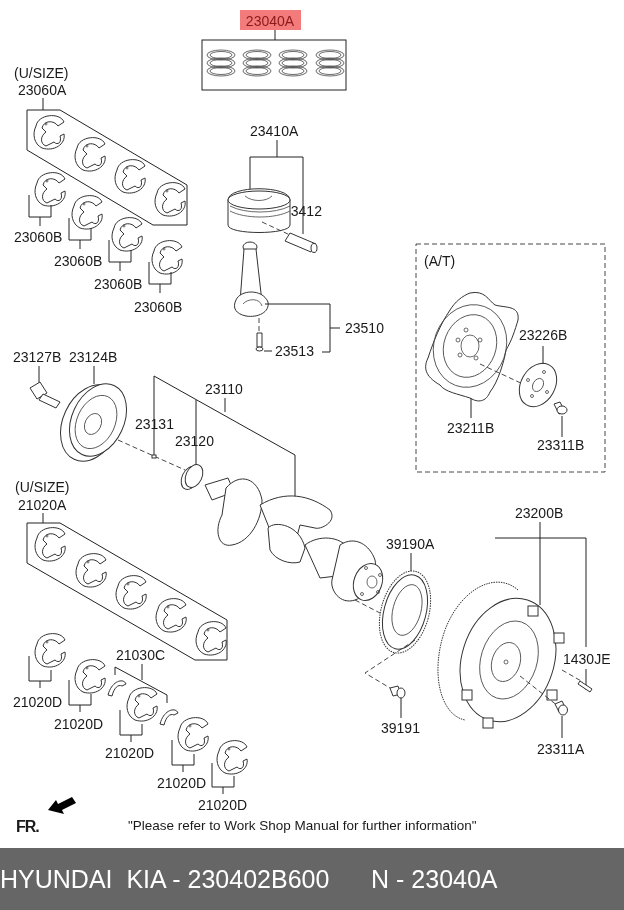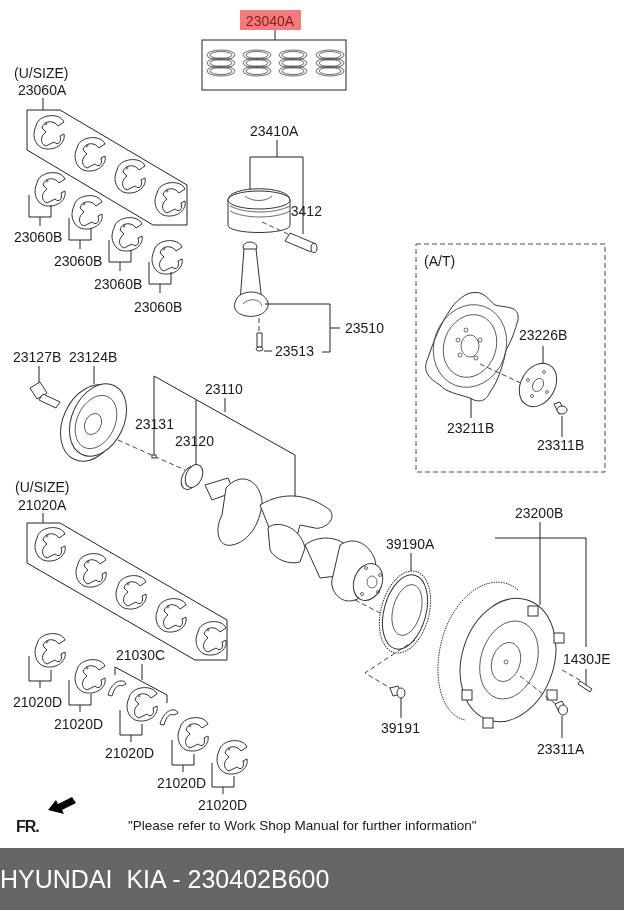--- a/index.html
+++ b/index.html
@@ -283,13 +283,14 @@
   <g>
     <path d="M48,810 L56,800 L58,804 L72,797 L76,803 L62,810 L64,814 Z" fill="#000"></path>
   </g>
   <text x="16" y="832" style="font-weight:bold;font-size:16px;letter-spacing:-1px">FR.</text>
   <text x="128" y="830" style="font-size:13.5px">"Please refer to Work Shop Manual for further information"</text>
 </svg>
 
 <div id="footer">
   <span>HYUNDAI  KIA - 230402B600</span>
   <span>      </span>
+  <span>N - 23040A</span>
 </div>
 
 </body></html>

